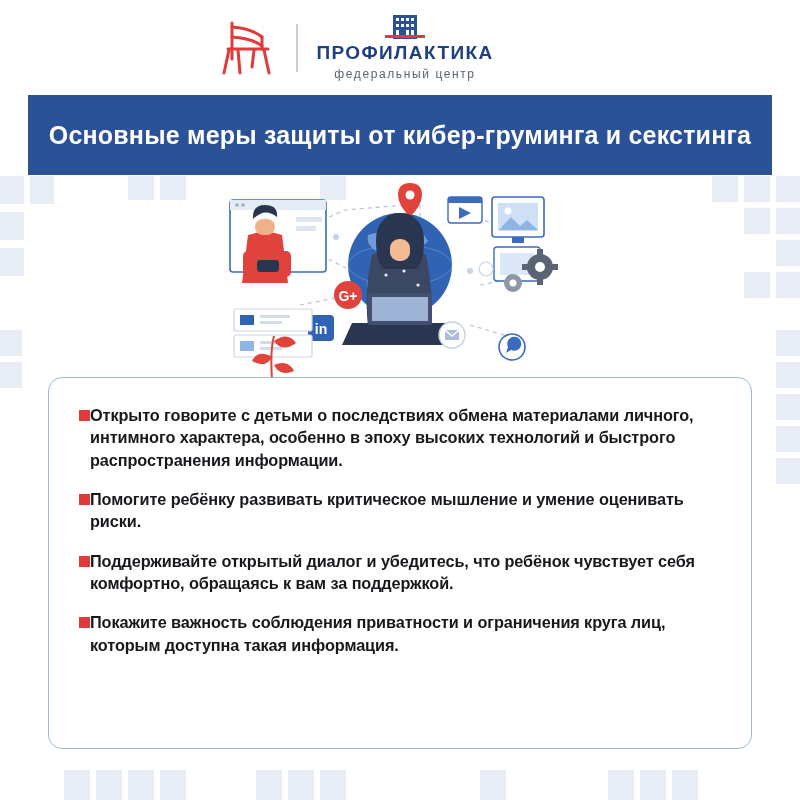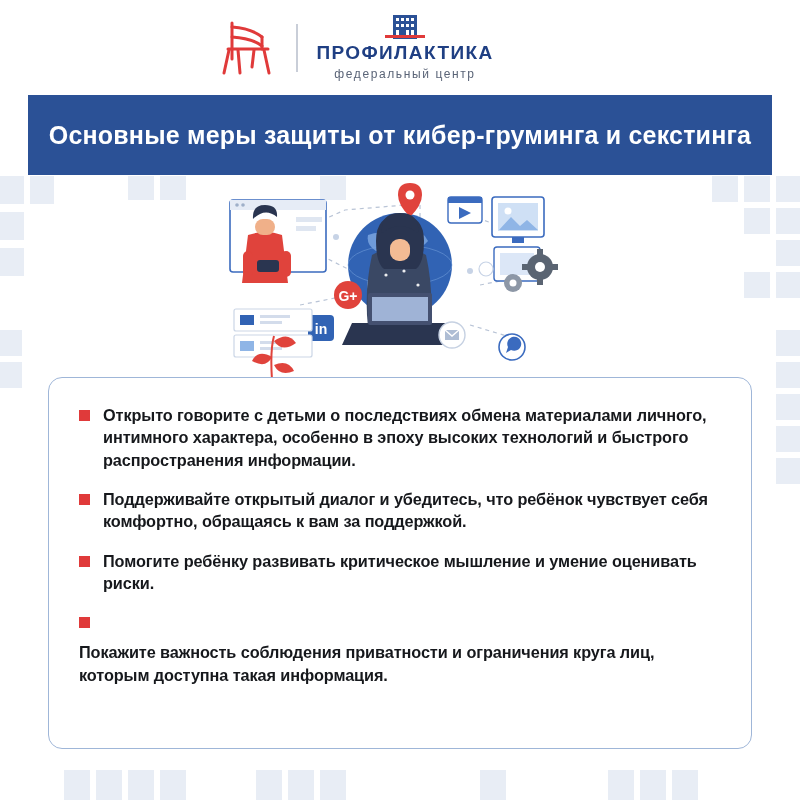--- a/index.html
+++ b/index.html
@@ -126,24 +126,23 @@
     z-index: 6;
   }
   .bullet-list {
     list-style: none;
     margin: 0;
     padding: 0;
   }
   .bullet-item {
     display: flex;
     align-items: flex-start;
-    gap: 13px;
     margin-bottom: 17px;
   }
-  .bullet-item:last-child { margin-bottom: 16px; flex-direction: column; }
+  .bullet-item:last-child { margin-bottom: 16px; }
   .bullet-dot {
     flex: 0 0 auto;
     width: 11px;
     height: 11px;
     background: #e03a3a;
     margin-top: 6px;
   }
   .bullet-text {
     font-size: 16.3px;
     line-height: 1.37;
@@ -383,25 +382,25 @@
   </div>
 
   <div class="card">
     <ul class="bullet-list">
       <li class="bullet-item">
         <span class="bullet-dot"></span>
         <span class="bullet-text">Открыто говорите с детьми о последствиях обмена материалами личного, интимного характера, особенно в эпоху высоких технологий и быстрого распространения информации.</span>
       </li>
       <li class="bullet-item">
         <span class="bullet-dot"></span>
-        <span class="bullet-text">Поддерживайте открытый диалог и убедитесь, что ребёнок чувствует себя комфортно, обращаясь к вам за поддержкой.</span>
+        <span class="bullet-text">Помогите ребёнку развивать критическое мышление и умение оценивать риски.</span>
       </li>
       <li class="bullet-item">
         <span class="bullet-dot"></span>
-        <span class="bullet-text">Помогите ребёнку развивать критическое мышление и умение оценивать риски.</span>
+        <span class="bullet-text">Поддерживайте открытый диалог и убедитесь, что ребёнок чувствует себя комфортно, обращаясь к вам за поддержкой.</span>
       </li>
       <li class="bullet-item">
         <span class="bullet-dot"></span>
         <span class="bullet-text">Покажите важность соблюдения приватности и ограничения круга лиц, которым доступна такая информация.</span>
       </li>
     </ul>
   </div>
 
 </div>
 

